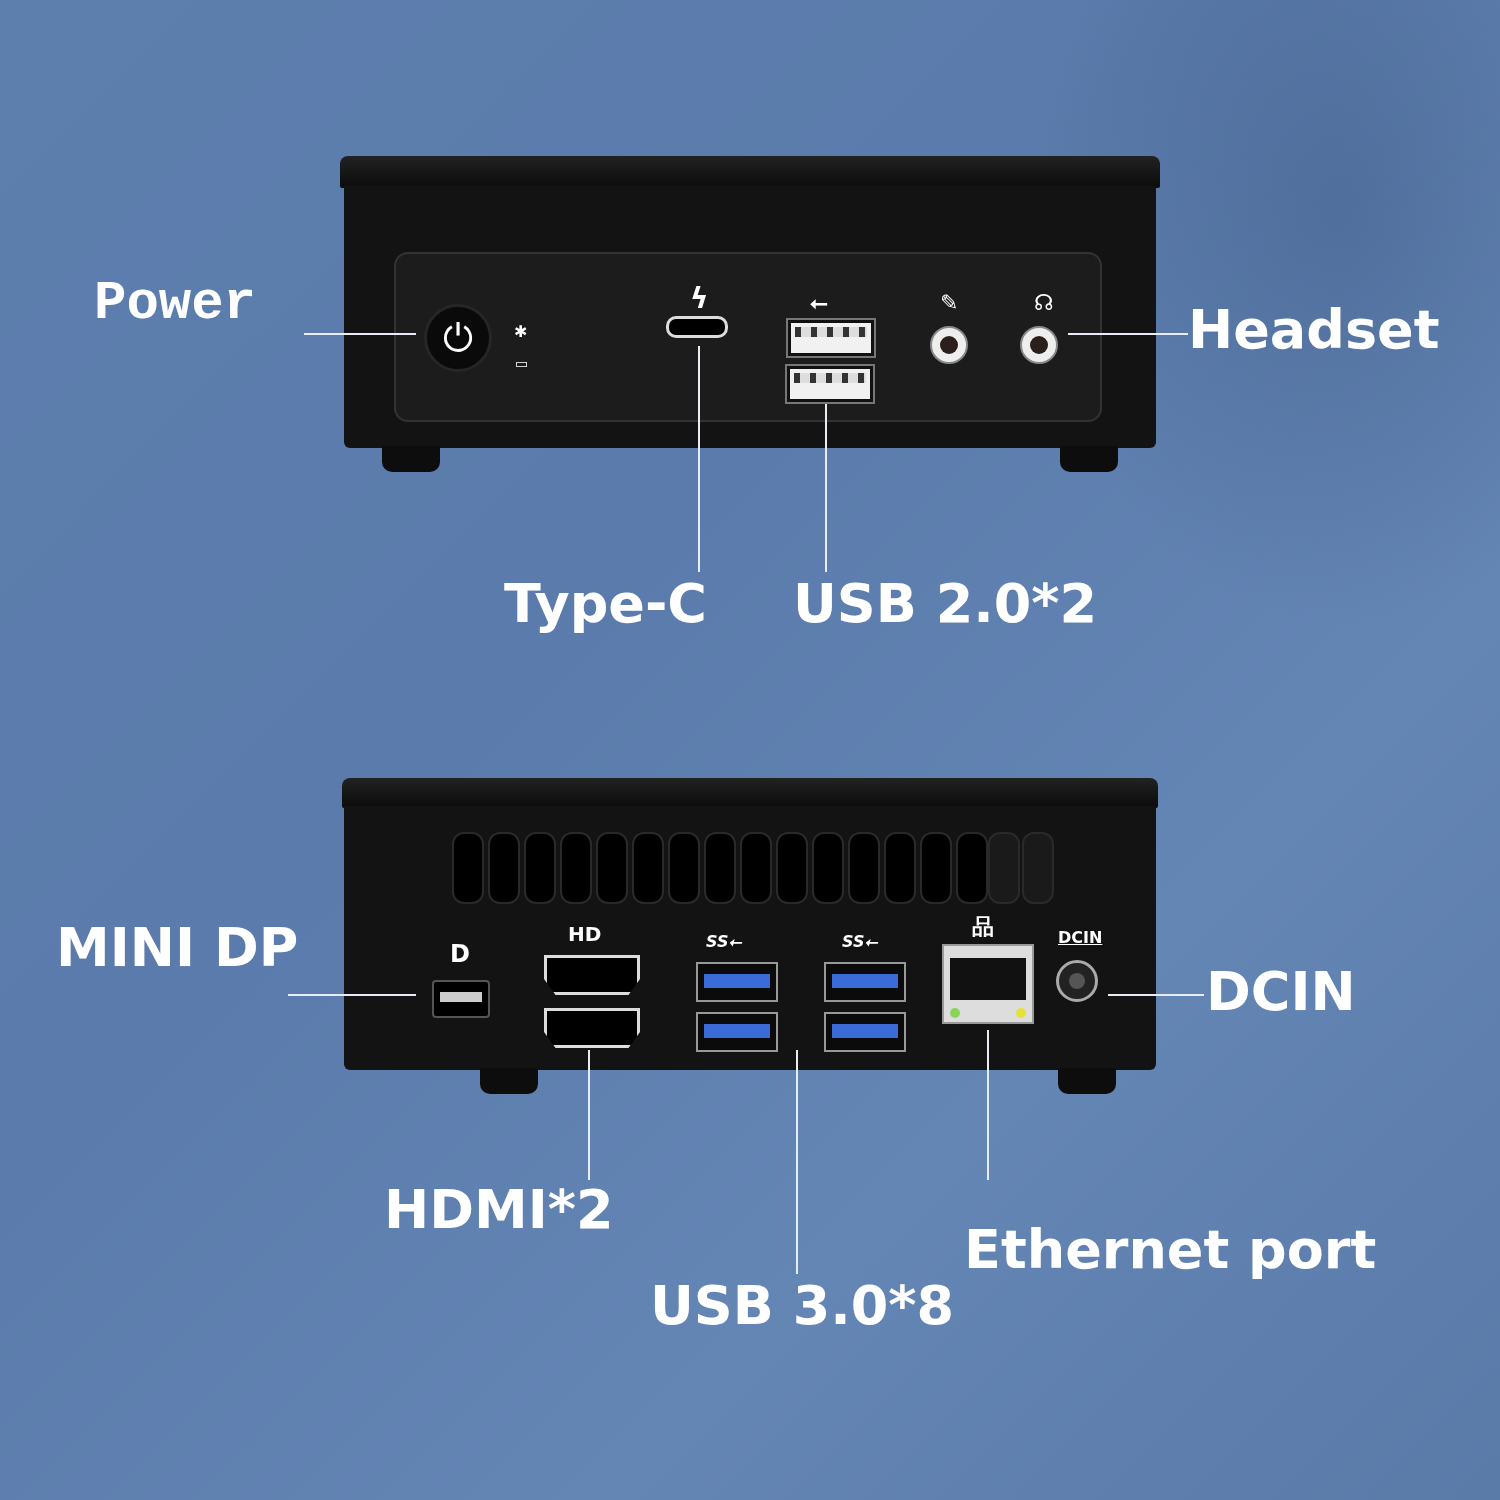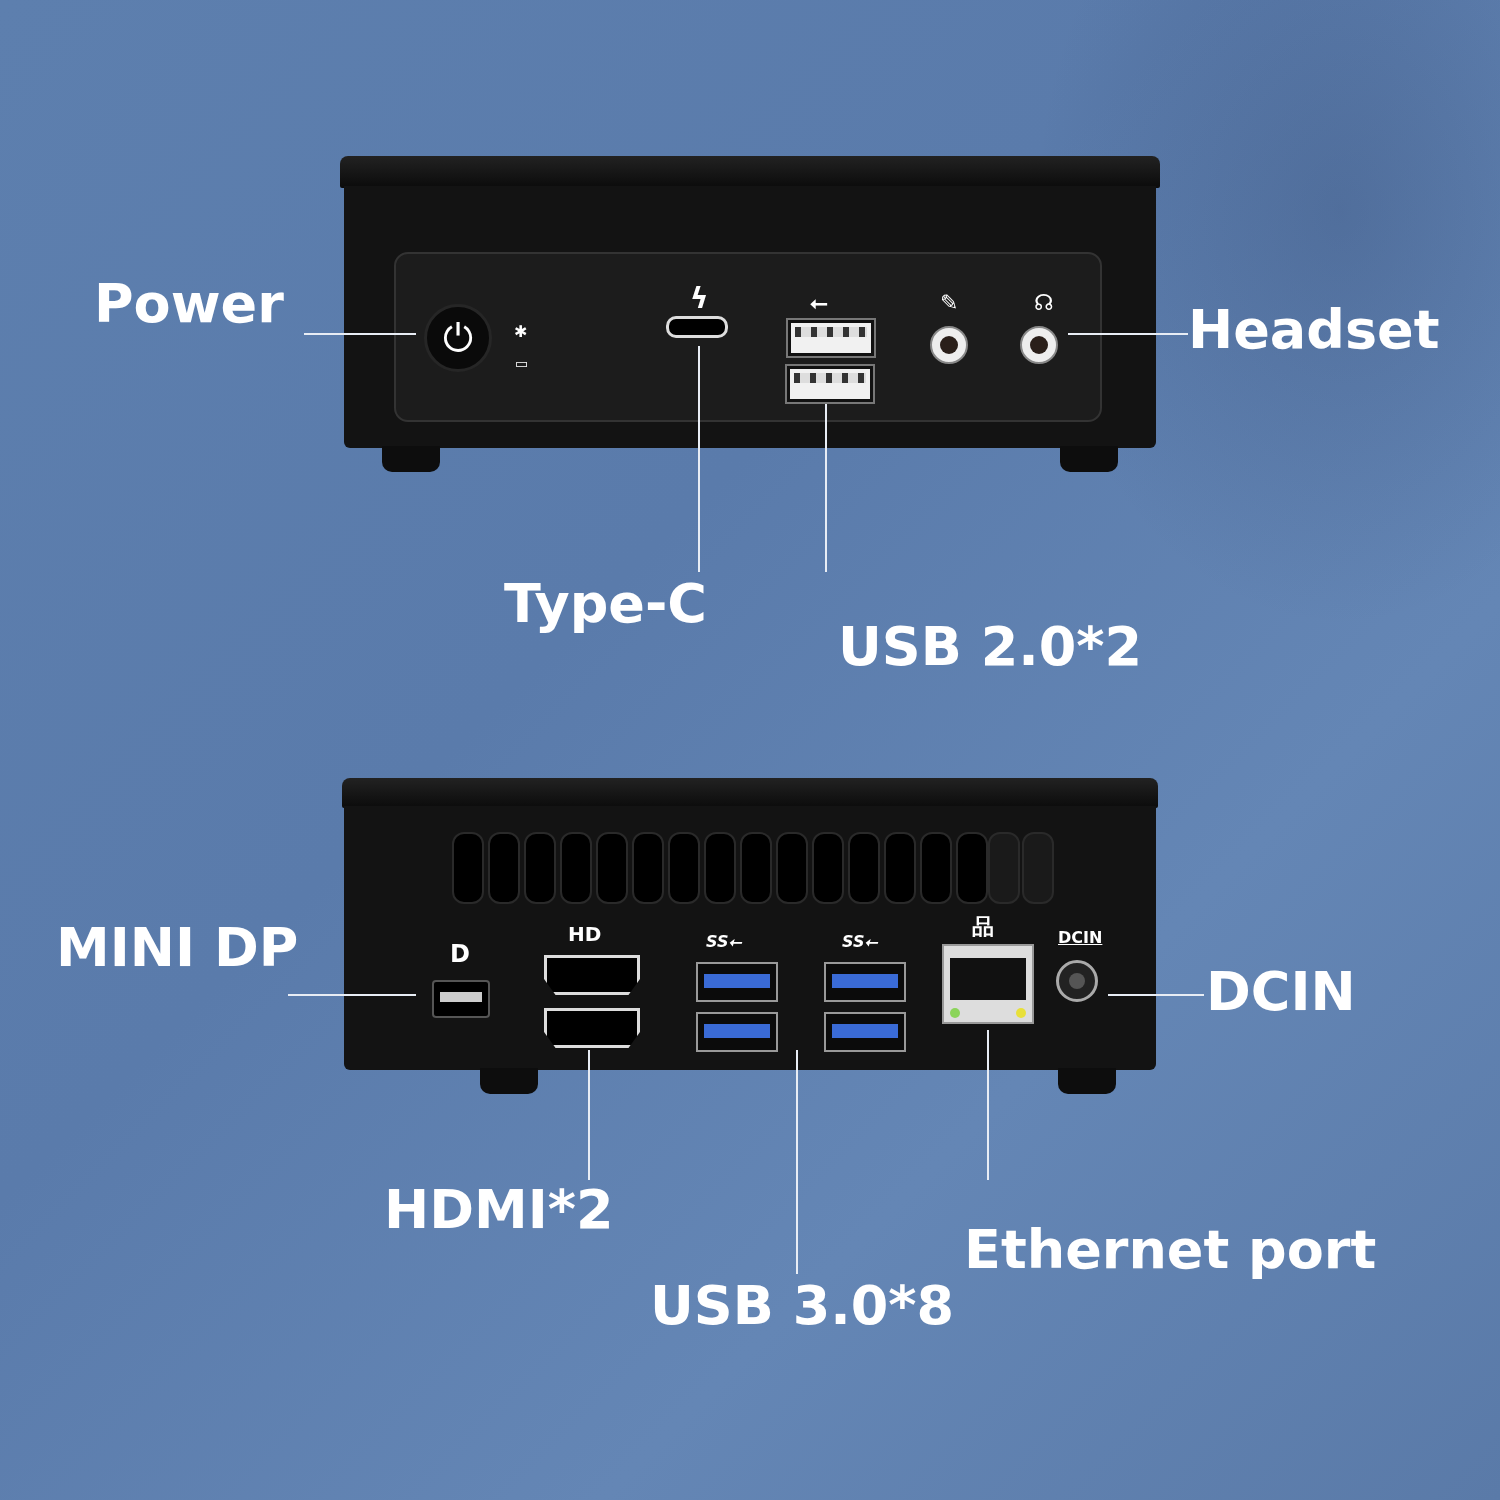--- a/index.html
+++ b/index.html
@@ -50,33 +50,33 @@
 
 <div class="icon" style="left:810px;top:290px;font-size:22px;">⭠</div>
 <div class="usb2" style="left:788px;top:320px;"></div>
 <div class="usb2" style="left:787px;top:366px;"></div>
 
 <div class="icon" style="left:940px;top:290px;font-size:22px;">✎</div>
 <div class="jack" style="left:930px;top:326px;"></div>
 <div class="icon" style="left:1034px;top:290px;font-size:22px;">☊</div>
 <div class="jack" style="left:1020px;top:326px;"></div>
 
-<div class="label" style="left:94px;top:276px;">
+<div class="label" style="left:94px;top:276px;font-family:Liberation Mono, monospace;">
   <div>Power</div>
 </div>
 <div class="line hline" style="left:304px;top:333px;width:112px;"></div>
 
 <div class="label" style="left:1188px;top:302px;text-align:center;">Headset</div>
 <div class="line hline" style="left:1068px;top:333px;width:120px;"></div>
 
 <div class="line vline" style="left:698px;top:346px;height:226px;"></div>
 <div class="label" style="left:504px;top:576px;">Type-C</div>
 
 <div class="line vline" style="left:825px;top:404px;height:168px;"></div>
-<div class="label" style="left:838px;top:576px;margin-top:43px;">USB 2.0*2</div>
+<div class="label" style="left:793px;top:576px;">USB 2.0*2</div>
 
 <div class="lid" style="left:342px;top:778px;width:816px;height:30px;"></div>
 <div class="device" style="left:344px;top:806px;width:812px;height:264px;border-radius:0 0 6px 6px;"></div>
 <div class="foot" style="left:480px;top:1068px;"></div>
 <div class="foot" style="left:1058px;top:1068px;"></div>
 
 <div>
   <div class="vent" style="left:452px;top:832px;"></div>
     <div class="vent" style="left:488px;top:832px;"></div>
   <div class="vent" style="left:524px;top:832px;"></div>

